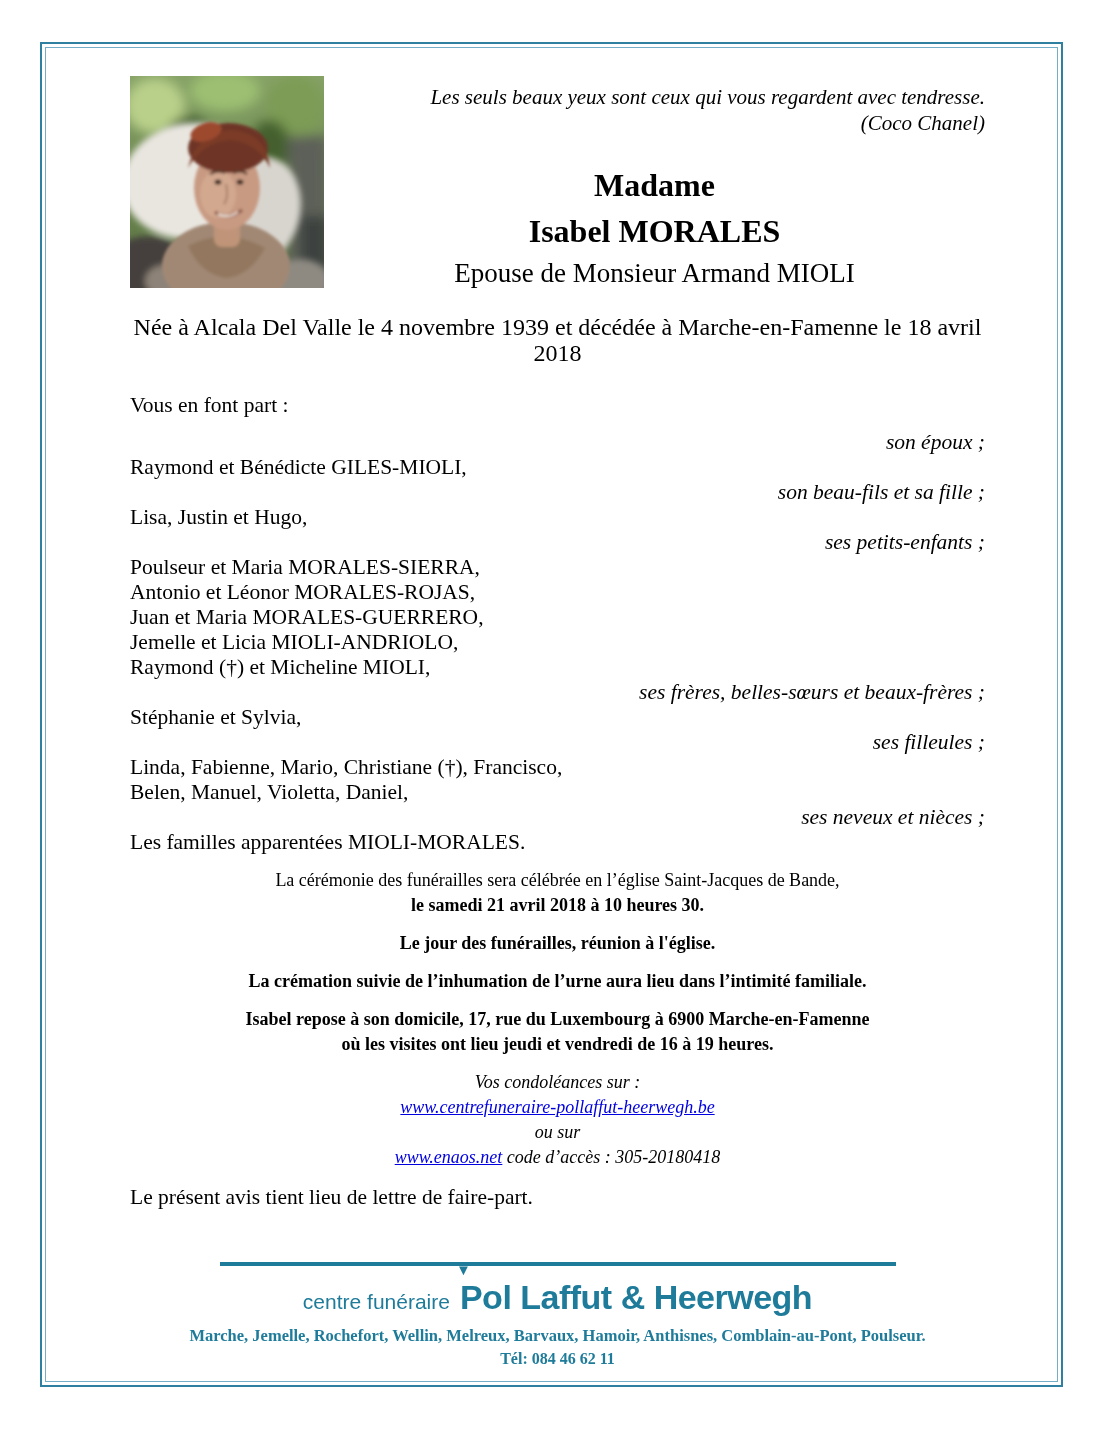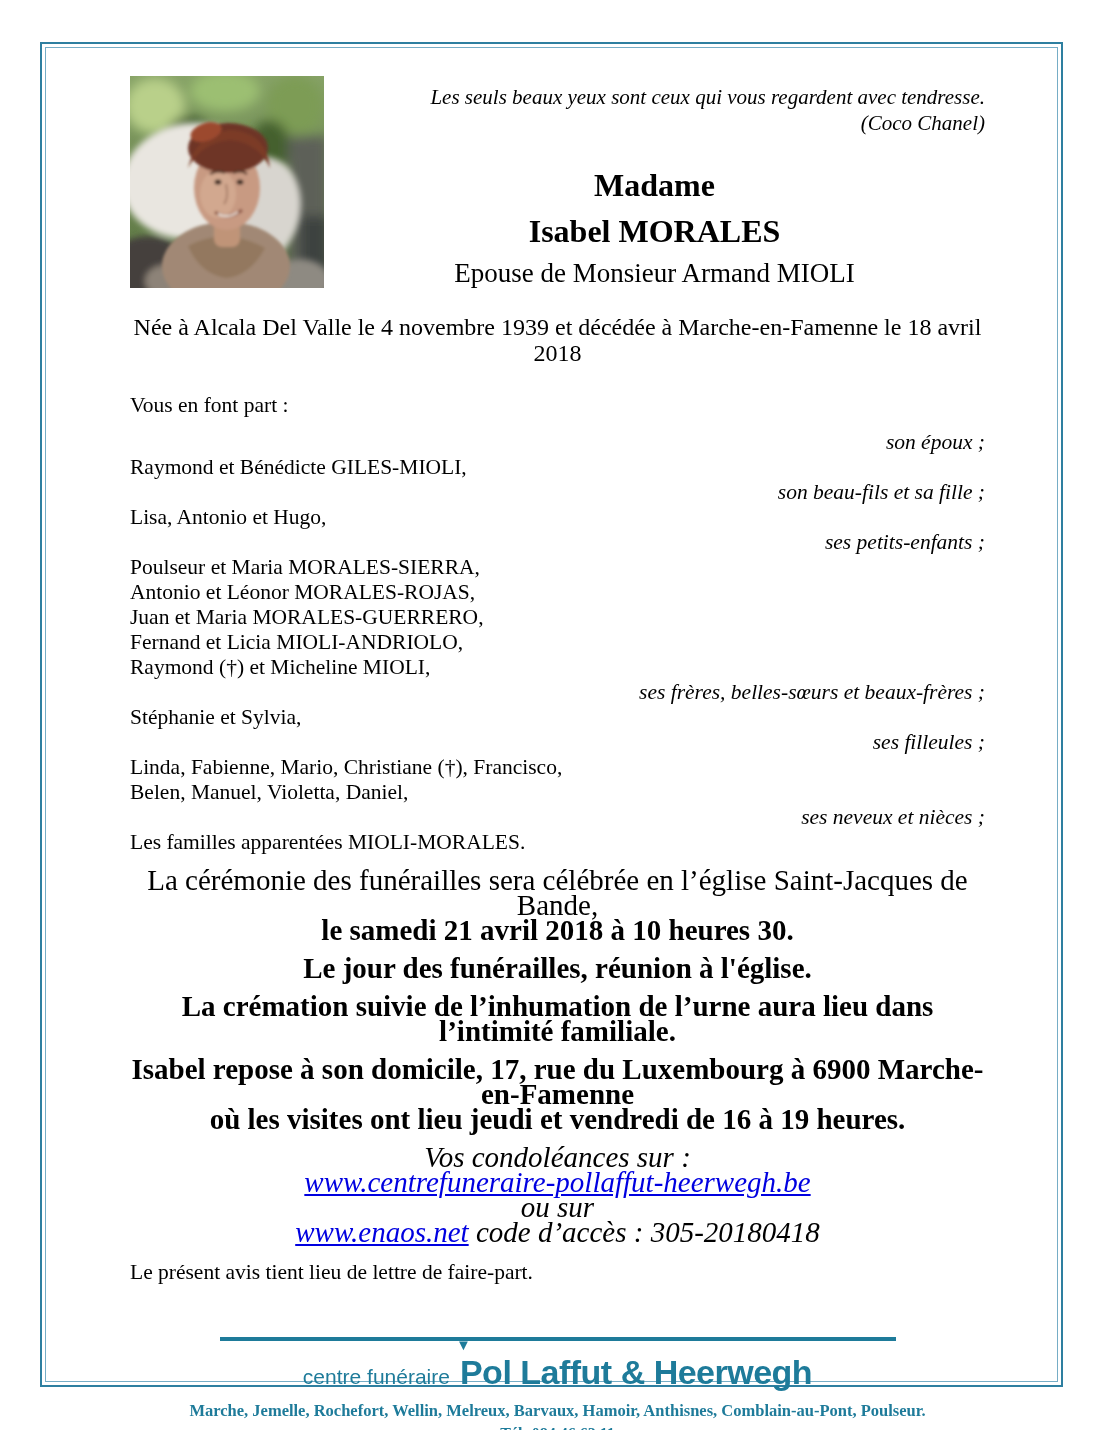--- a/index.html
+++ b/index.html
@@ -27,21 +27,21 @@
   .titles{text-align:center;margin-top:26px;}
   .title-big{font-size:32px;font-weight:bold;line-height:46px;margin:0;}
   .title-sub{font-size:27px;font-weight:normal;line-height:38px;margin:0;}
   
   .vital{text-align:center;font-size:24px;line-height:26px;margin:22px 0 0;}
   .intro{font-size:21.5px;line-height:25px;margin:27px 0 12px;}
   .family{font-size:21.5px;}
   .fam-line{margin:0;line-height:25px;}
   .fam-rel{margin:0;line-height:25px;text-align:right;font-style:italic;}
   .para{margin:13px 0;}
-  .para p{margin:0;line-height:25px;font-size:29px;}
+  .para p{margin:0;line-height:25px;font-size:18px;}
   .center{text-align:center;}
   .bold{font-weight:bold;}
   .italic{font-style:italic;}
   .link{color:#0000e0;text-decoration:underline;font-style:italic;cursor:pointer;text-align:right;}
   .notice{font-size:21.5px;line-height:25px;margin:15px 0 0;}
   
   .footer{margin-top:52px;color:#1e7b9a;}
   .rule{width:676px;height:4px;background:#1e7b9a;margin:0 auto 12px;}
   .logo-row{
     display:flex;justify-content:center;align-items:baseline;gap:10px;
@@ -130,27 +130,27 @@
     <p class="vital">Née à Alcala Del Valle le 4 novembre 1939 et décédée à Marche-en-Famenne le 18 avril 2018</p>
 
     <p class="intro">Vous en font part :</p>
 
     <div class="family">
       <p class="fam-rel">son époux ;</p>
 
       <p class="fam-line">Raymond et Bénédicte GILES-MIOLI,</p>
       <p class="fam-rel">son beau-fils et sa fille ;</p>
 
-      <p class="fam-line">Lisa, Antonio et Hugo,</p>
+      <p class="fam-line">Lisa, Justin et Hugo,</p>
       <p class="fam-rel">ses petits-enfants ;</p>
 
       <p class="fam-line">Poulseur et Maria MORALES-SIERRA,</p>
       <p class="fam-line">Antonio et Léonor MORALES-ROJAS,</p>
       <p class="fam-line">Juan et Maria MORALES-GUERRERO,</p>
-      <p class="fam-line">Fernand et Licia MIOLI-ANDRIOLO,</p>
+      <p class="fam-line">Jemelle et Licia MIOLI-ANDRIOLO,</p>
       <p class="fam-line">Raymond (†) et Micheline MIOLI,</p>
       <p class="fam-rel">ses frères, belles-sœurs et beaux-frères ;</p>
 
       <p class="fam-line">Stéphanie et Sylvia,</p>
       <p class="fam-rel">ses filleules ;</p>
 
       <p class="fam-line">Linda, Fabienne, Mario, Christiane (†), Francisco,</p>
       <p class="fam-line">Belen, Manuel, Violetta, Daniel,</p>
       <p class="fam-rel">ses neveux et nièces ;</p>
 

